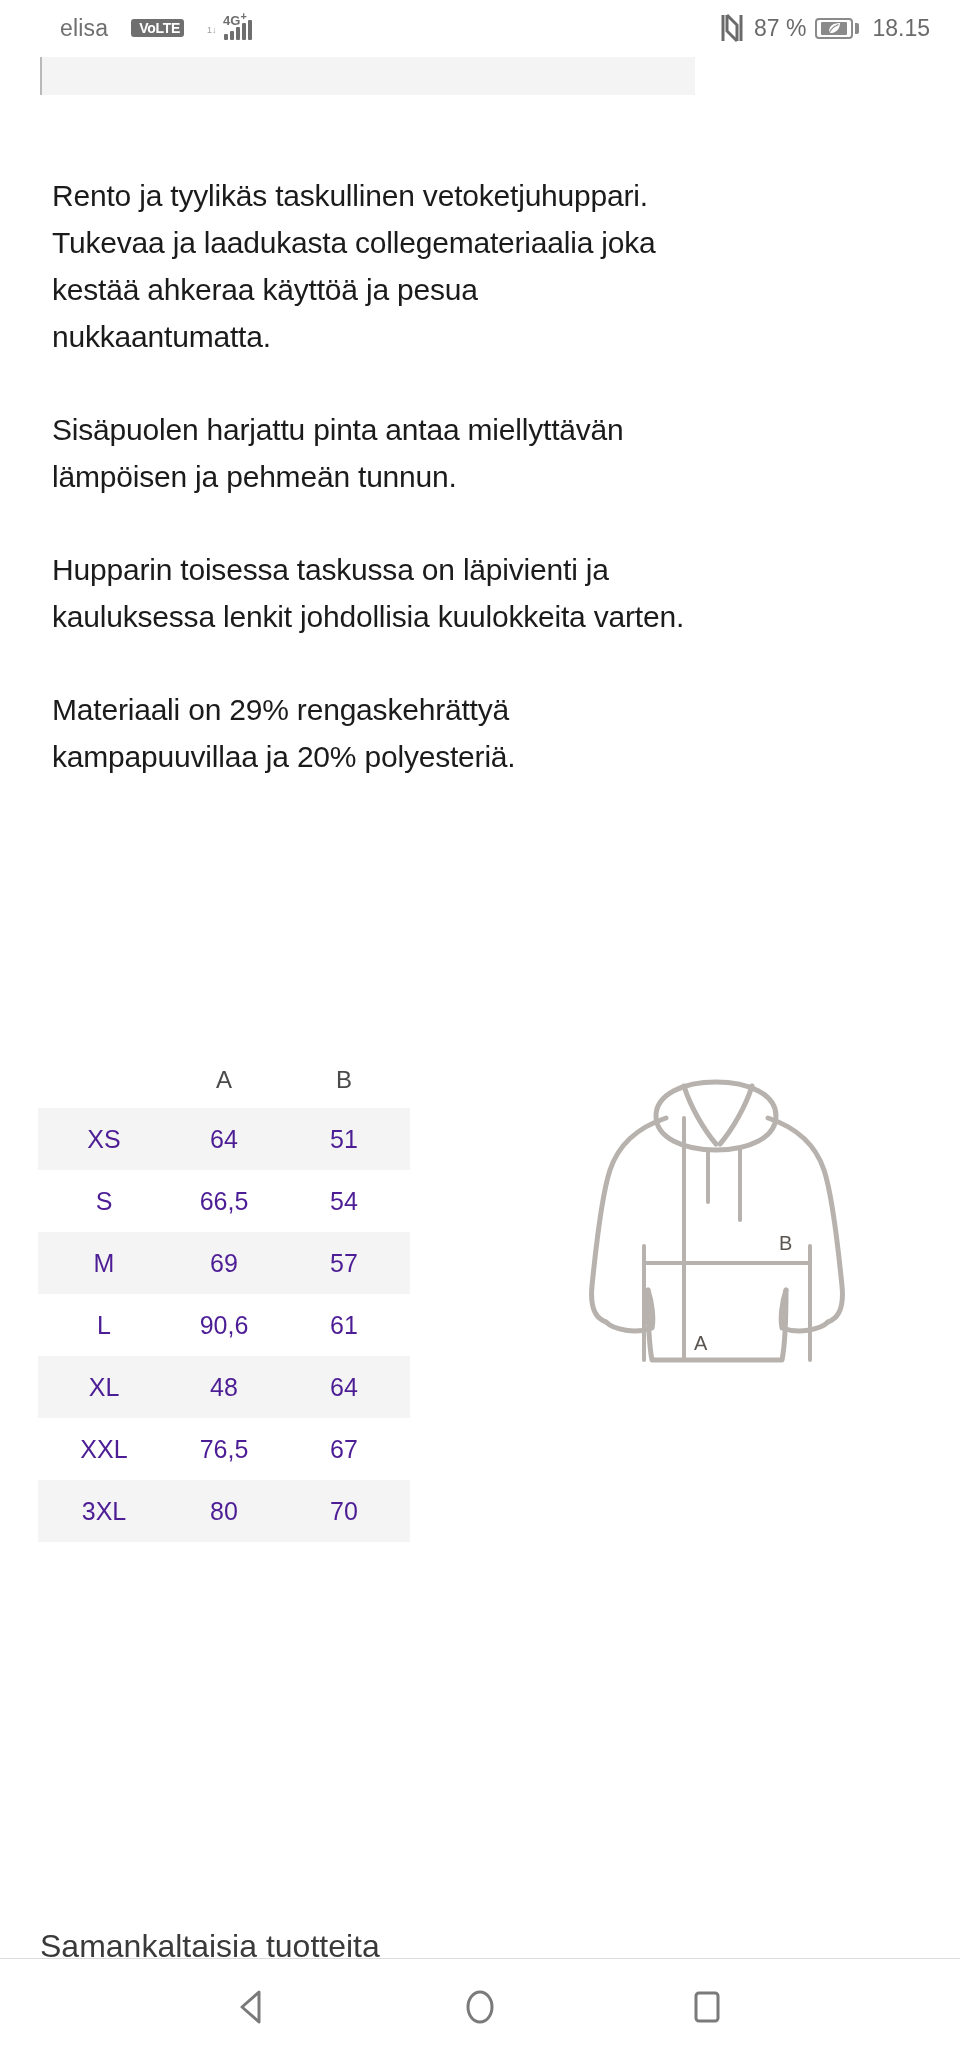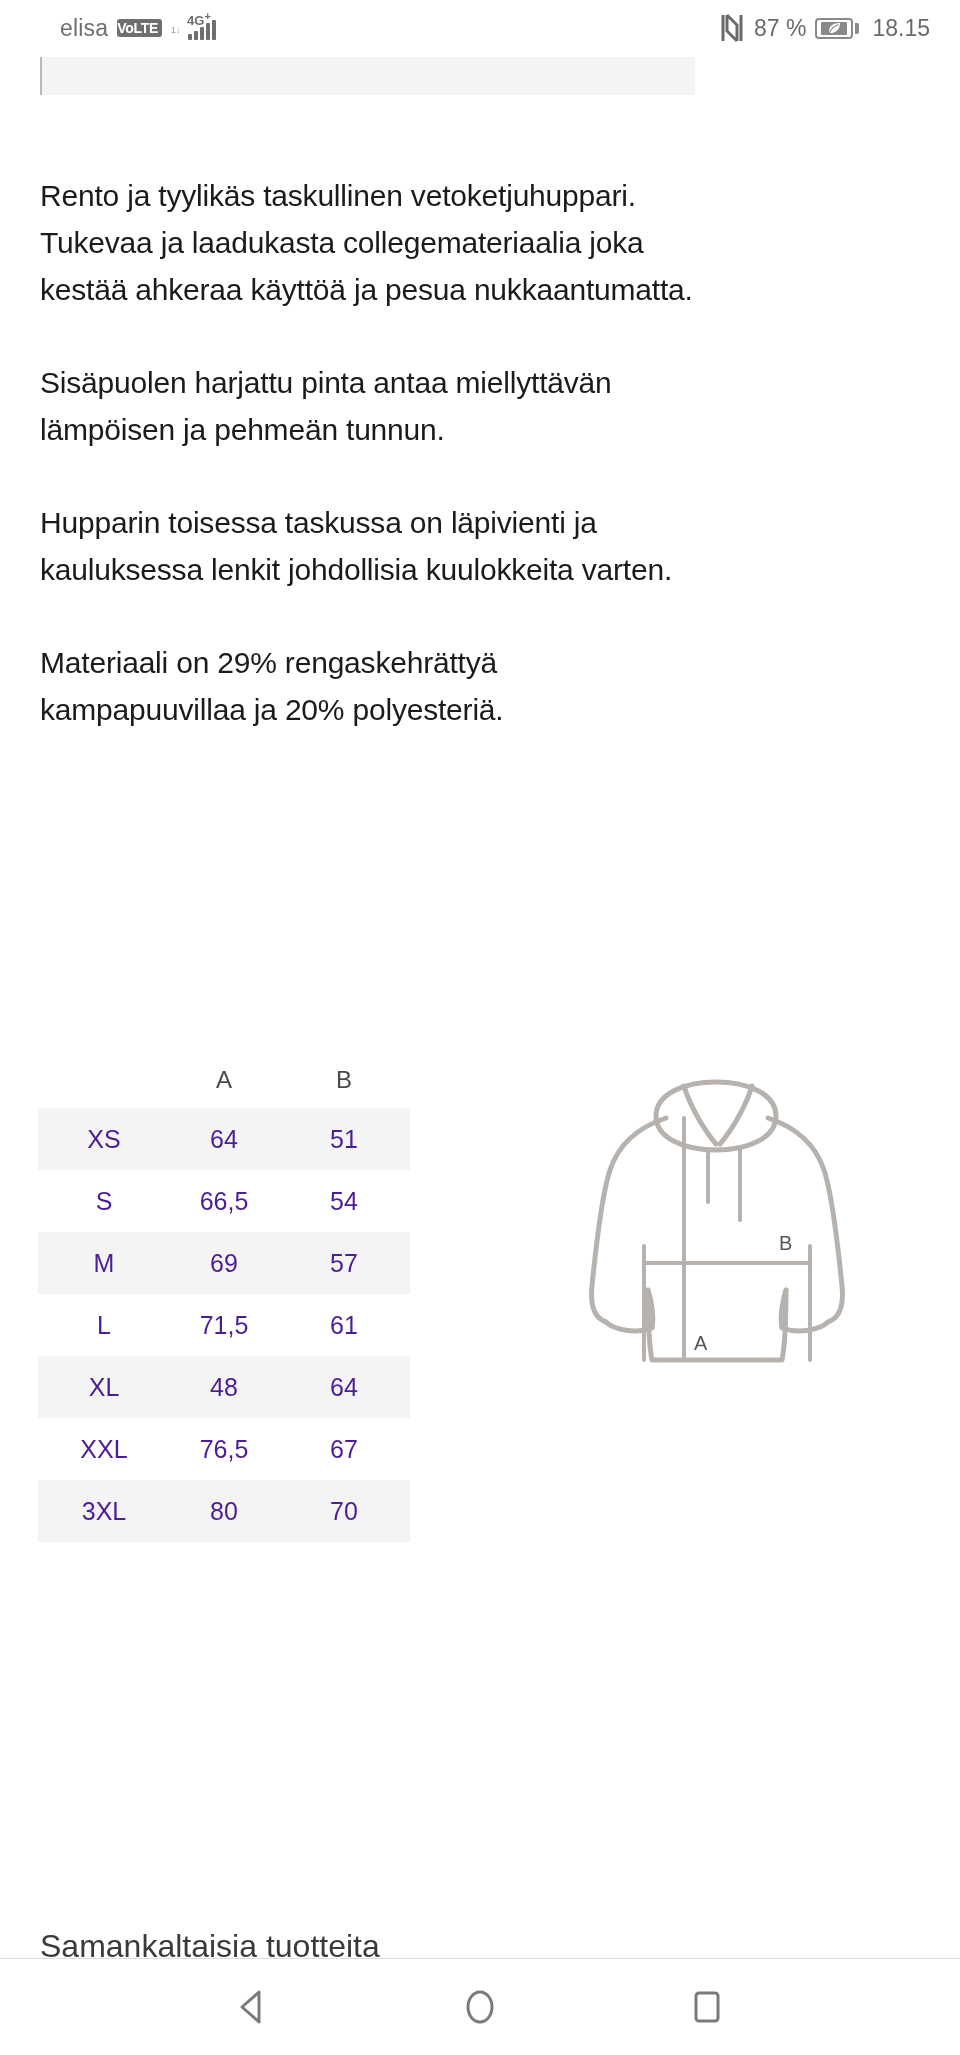--- a/index.html
+++ b/index.html
@@ -26,34 +26,34 @@
     align-items: center;
     justify-content: space-between;
     padding: 0 30px;
     box-sizing: border-box;
     color: #6a6a6a;
   }
   .sb-left, .sb-right {
     display: flex;
     align-items: center;
   }
-  .sb-left { margin-left: 30px; gap: 9px; }
+  .sb-left { margin-left: 30px; gap: 23px; }
   .sb-right { gap: 9px; }
 
   .carrier {
     font-size: 23px;
     letter-spacing: .2px;
     color: #6f6f6f;
   }
   .volte {
     background: #6f6f6f;
     color: #ffffff;
     font-size: 14px;
     font-weight: bold;
-    padding: 2px 4px 2px 0;
+    padding: 2px 4px 2px 8px;
     border-radius: 3px;
     letter-spacing: -0.3px;
     line-height: 1;
   }
   .net-wrap {
     display: flex;
     align-items: flex-end;
     gap: 1px;
     position: relative;
     height: 30px;
@@ -146,21 +146,21 @@
   }
 
   
   #description {
     position: absolute;
     left: 40px;
     top: 172px;
     width: 660px;
   }
   #description p {
-    margin: 0 0 46px 0;
+    margin: 0 0 46px 12px;
     font-size: 30px;
     line-height: 47px;
     color: #1b1b1b;
     font-stretch: semi-condensed;
     letter-spacing: -0.2px;
   }
   #description p:last-child { margin-bottom: 0; }
 
   
   #size-section {
@@ -340,21 +340,21 @@
         <td>66,5</td>
         <td>54</td>
       </tr>
       <tr>
         <td>M</td>
         <td>69</td>
         <td>57</td>
       </tr>
       <tr>
         <td>L</td>
-        <td>71,5</td>
+        <td>90,6</td>
         <td>61</td>
       </tr>
       <tr>
         <td>XL</td>
         <td>48</td>
         <td>64</td>
       </tr>
       <tr>
         <td>XXL</td>
         <td>76,5</td>

